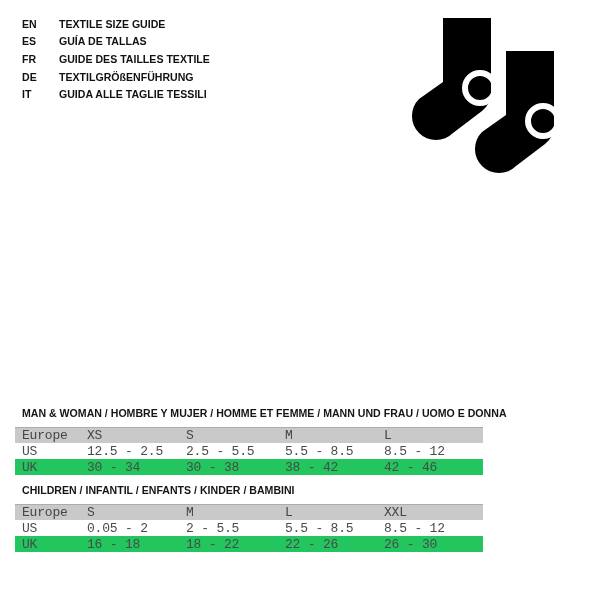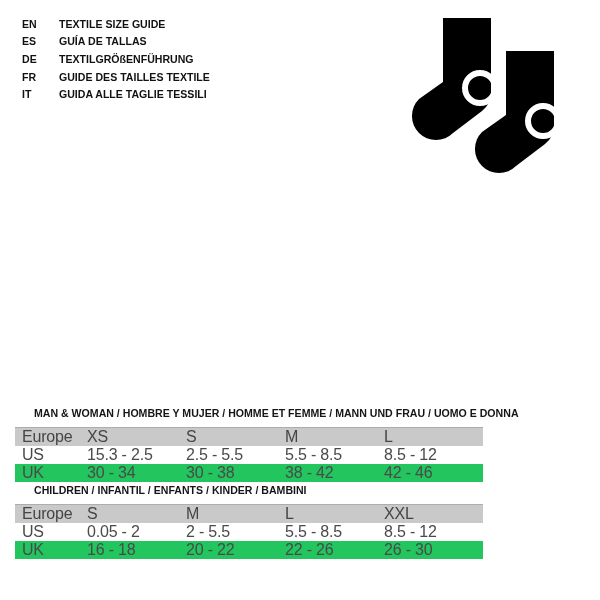--- a/index.html
+++ b/index.html
@@ -11,22 +11,22 @@
   
   .lang-list{position:absolute;left:22px;top:15px;}
   .lang-row{display:flex;align-items:center;height:17.6px;}
   .lang-code{width:37px;font-size:11.5px;font-weight:700;}
   .lang-label{font-size:11.5px;font-weight:700;}
   .category-line{position:absolute;left:22px;top:110px;font-size:13px;font-weight:700;}
   
   .socks-svg{position:absolute;left:400px;top:15px;}
   
   .size-table{position:absolute;left:15px;width:468px;}
-  .size-table .table-title{margin:0 0 7px 19px;font-size:11.5px;font-weight:700;color:#151515;line-height:13px;}
-  table.sizes{width:468px;border-collapse:collapse;table-layout:fixed;font-size:16px;color:#4a4a4a;letter-spacing:-0.2px;}
+  .size-table .table-title{margin:0 0 7px 7px;font-size:11.5px;font-weight:700;color:#151515;line-height:13px;}
+  table.sizes{width:468px;border-collapse:collapse;table-layout:fixed;font-size:13px;color:#4a4a4a;letter-spacing:-0.2px;font-family:Liberation Mono, monospace;}
   table.sizes thead tr{background:#c9c9c9;border-top:1px solid #adadad;height:15px;}
   table.sizes th{font-weight:400;color:#454545;}
   table.sizes tbody tr{height:16px;background:#ffffff;}
   table.sizes tbody tr.row-alt{background:#22c55e;}
   table.sizes th,table.sizes td{padding:0;text-align:left;overflow:hidden;white-space:nowrap;}
   table.sizes th:first-child,table.sizes td:first-child{text-align:left;padding-left:7px;}
   .t-man{top:407px;}
   .t-child{top:484px;}
 </style>
 </head>
@@ -37,26 +37,26 @@
   <div class="lang-list">
     <div class="lang-row">
       <span class="lang-code"><span class="cond">EN</span></span>
       <span class="lang-label"><span class="cond">TEXTILE SIZE GUIDE</span></span>
     </div>
     <div class="lang-row">
       <span class="lang-code"><span class="cond">ES</span></span>
       <span class="lang-label"><span class="cond">GUÍA DE TALLAS</span></span>
     </div>
     <div class="lang-row">
+      <span class="lang-code"><span class="cond">FR</span></span>
+      <span class="lang-label"><span class="cond">GUIDE DES TAILLES TEXTILE</span></span>
+    </div>
+    <div class="lang-row">
       <span class="lang-code"><span class="cond">DE</span></span>
       <span class="lang-label"><span class="cond">TEXTILGRÖßENFÜHRUNG</span></span>
-    </div>
-    <div class="lang-row">
-      <span class="lang-code"><span class="cond">FR</span></span>
-      <span class="lang-label"><span class="cond">GUIDE DES TAILLES TEXTILE</span></span>
     </div>
     <div class="lang-row">
       <span class="lang-code"><span class="cond">IT</span></span>
       <span class="lang-label"><span class="cond">GUIDA ALLE TAGLIE TESSILI</span></span>
     </div>
   </div>
 
 
   <svg class="socks-svg" width="175" height="160" viewBox="0 0 175 160" aria-hidden="true">
     <defs>
@@ -90,21 +90,21 @@
           <th>Europe</th>
           <th>XS</th>
           <th>S</th>
           <th>M</th>
           <th>L</th>
         </tr>
       </thead>
       <tbody>
         <tr>
           <td>US</td>
-          <td>15.3 - 2.5</td>
+          <td>12.5 - 2.5</td>
           <td>2.5 - 5.5</td>
           <td>5.5 - 8.5</td>
           <td>8.5 - 12</td>
         </tr>
         <tr class="row-alt">
           <td>UK</td>
           <td>30 - 34</td>
           <td>30 - 38</td>
           <td>38 - 42</td>
           <td>42 - 46</td>
@@ -138,21 +138,21 @@
         <tr>
           <td>US</td>
           <td>0.05 - 2</td>
           <td>2 - 5.5</td>
           <td>5.5 - 8.5</td>
           <td>8.5 - 12</td>
         </tr>
         <tr class="row-alt">
           <td>UK</td>
           <td>16 - 18</td>
-          <td>20 - 22</td>
+          <td>18 - 22</td>
           <td>22 - 26</td>
           <td>26 - 30</td>
         </tr>
       </tbody>
     </table>
   </div>
 
 </div>
 
 </body></html>

